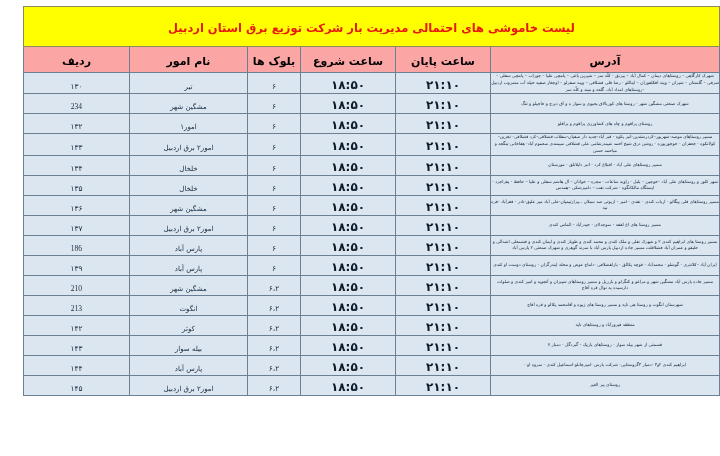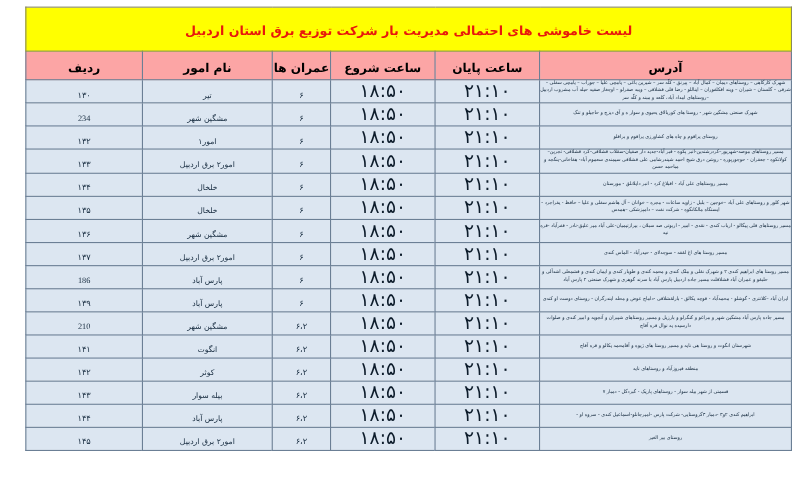--- a/index.html
+++ b/index.html
@@ -82,22 +82,22 @@
   }
   .blocks-text,
   .rownum-text {
     color: #152a3e;
     font-size: 7.5px;
     white-space: nowrap;
     font-family: Liberation Serif, serif;
   }
   .time-text {
     color: #0d1c2b;
-    font-size: 17px;
-    font-weight: normal;
+    font-size: 12px;
+    font-weight: bold;
     white-space: nowrap;
   }
   
   col.c-addr   { width: 229px; }
   col.c-end    { width: 95px; }
   col.c-start  { width: 95px; }
   col.c-blocks { width: 53px; }
   col.c-office { width: 118px; }
   col.c-row    { width: 106px; }
 </style>
@@ -124,21 +124,21 @@
         <th class="head-cell">
           <span class="head-text">آدرس</span>
         </th>
         <th class="head-cell">
           <span class="head-text">ساعت پایان</span>
         </th>
         <th class="head-cell">
           <span class="head-text">ساعت شروع</span>
         </th>
         <th class="head-cell">
-          <span class="head-text">عمران ها</span>
+          <span class="head-text">بلوک ها</span>
         </th>
         <th class="head-cell">
           <span class="head-text">نام امور</span>
         </th>
         <th class="head-cell">
           <span class="head-text">ردیف</span>
         </th>
       </tr>
     </thead>
     <tbody id="table-body">
@@ -253,21 +253,21 @@
           <td class="cell-body "><span class="rownum-text">210</span></td>
         </tr>
         <tr>
           <td class="cell-body cell-addr">
             <span class="addr-text">شهرستان انگوت و روستا هی نایه و مسیر روستا های ژیوه و آقامحمد یکالو و قره آقاج</span>
           </td>
           <td class="cell-body "><span class="time-text">۲۱:۱۰</span></td>
           <td class="cell-body "><span class="time-text">۱۸:۵۰</span></td>
           <td class="cell-body "><span class="blocks-text">۶،۲</span></td>
           <td class="cell-body "><span class="office-text">انگوت</span></td>
-          <td class="cell-body "><span class="rownum-text">۱۴۱</span></td>
+          <td class="cell-body "><span class="rownum-text">213</span></td>
         </tr>
         <tr>
           <td class="cell-body cell-addr">
             <span class="addr-text">منطقه فیروزآباد و روستاهای نایه</span>
           </td>
           <td class="cell-body "><span class="time-text">۲۱:۱۰</span></td>
           <td class="cell-body "><span class="time-text">۱۸:۵۰</span></td>
           <td class="cell-body "><span class="blocks-text">۶،۲</span></td>
           <td class="cell-body "><span class="office-text">کوثر</span></td>
           <td class="cell-body "><span class="rownum-text">۱۴۲</span></td>

